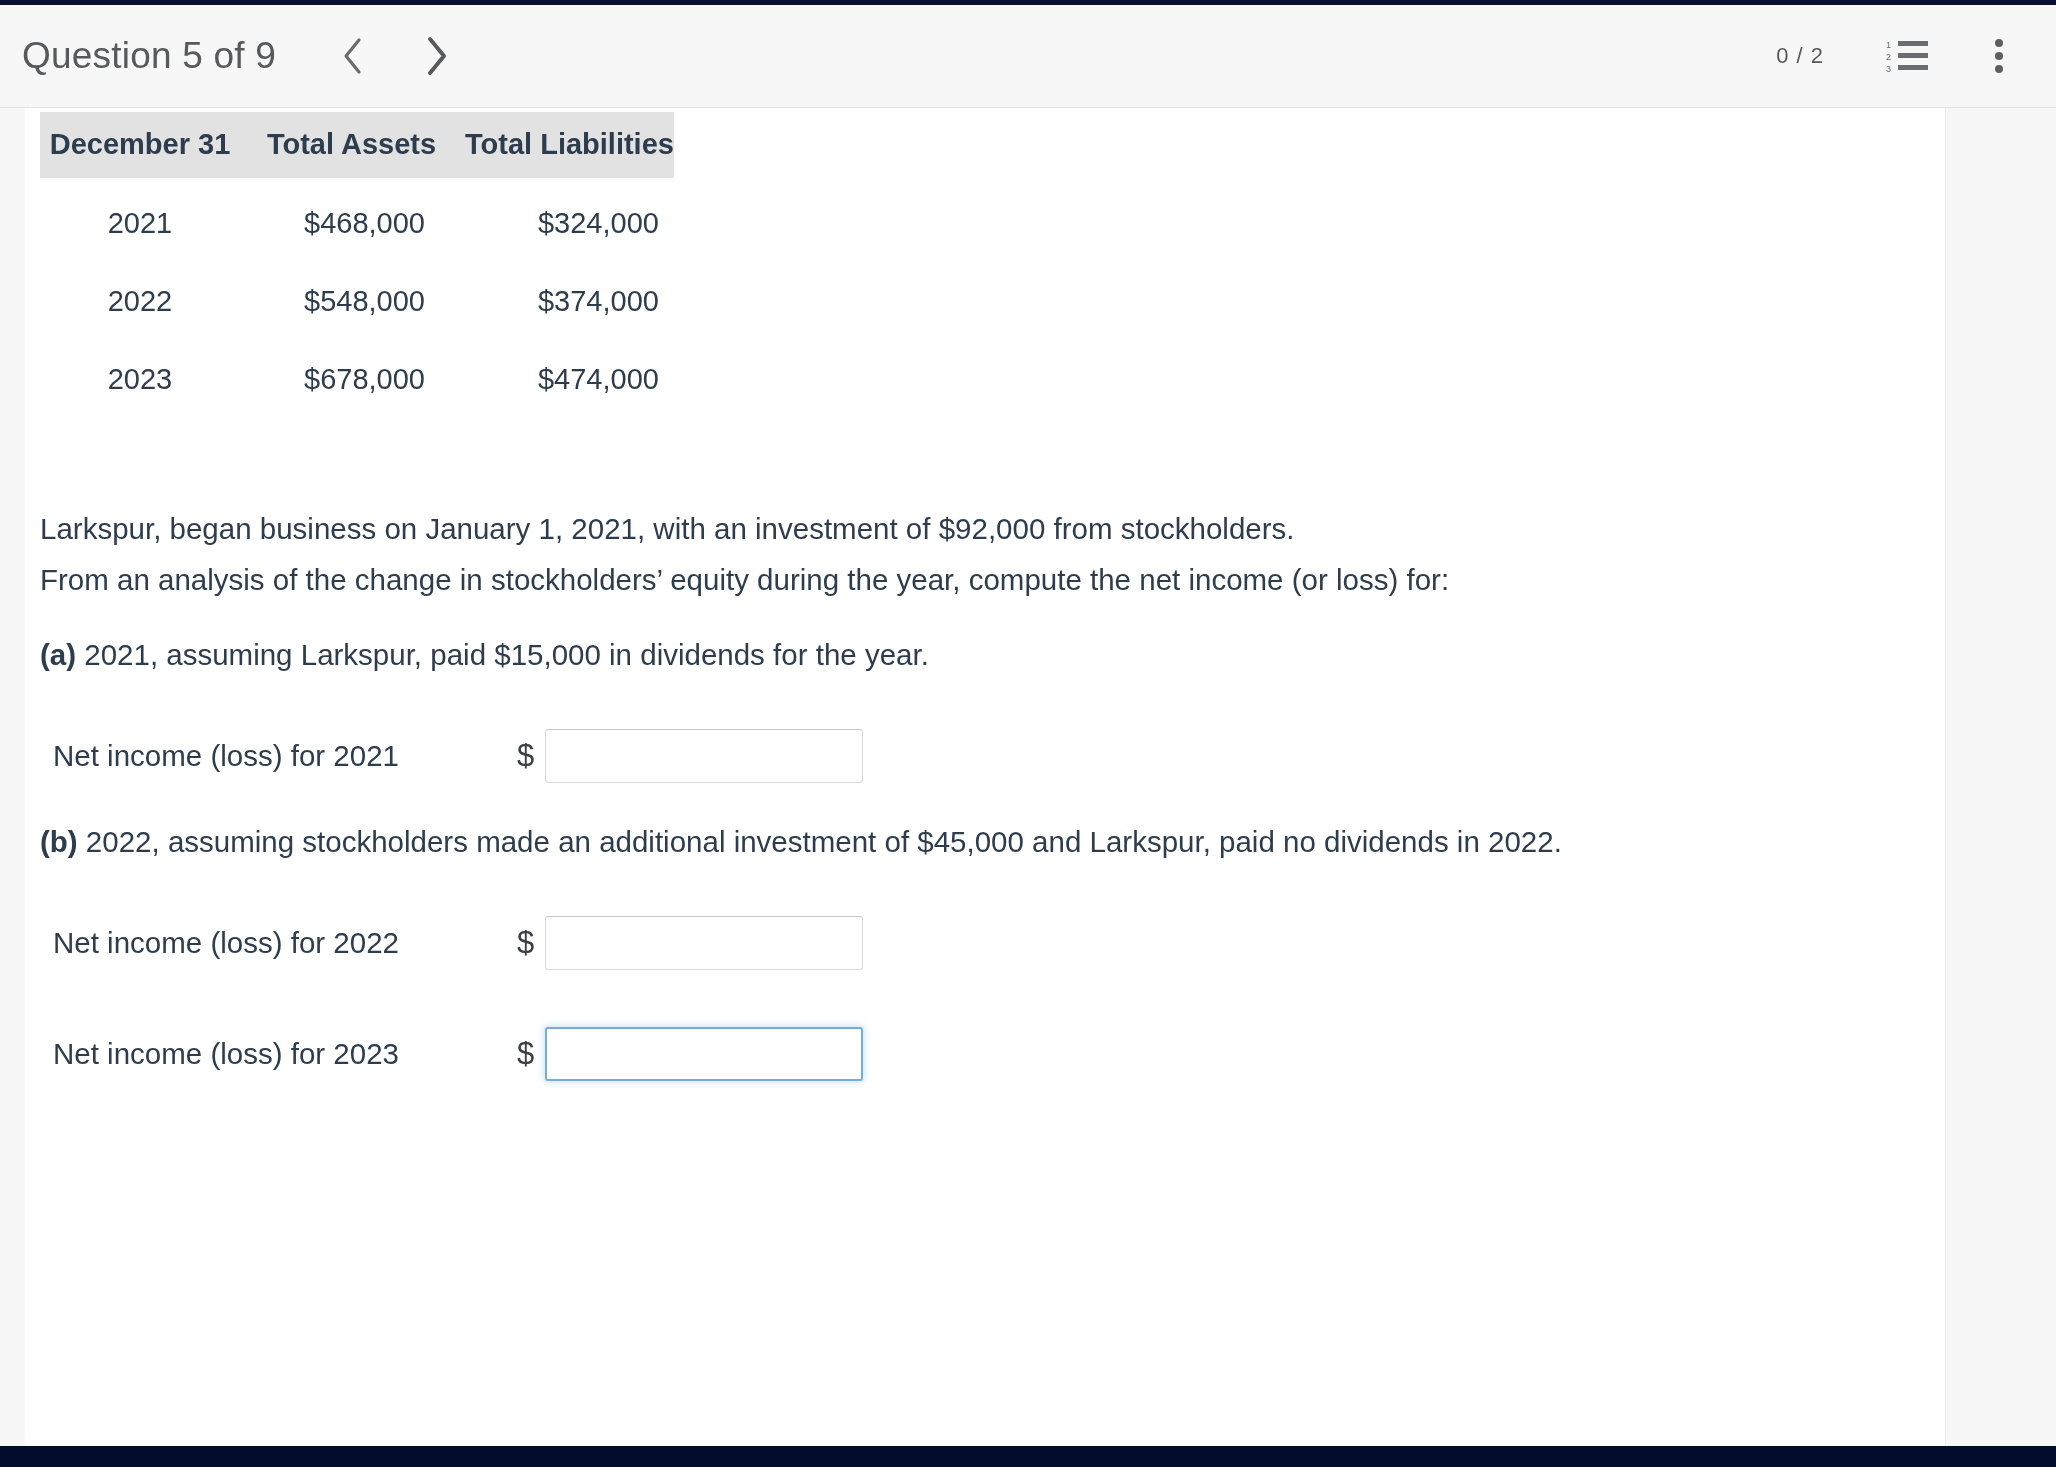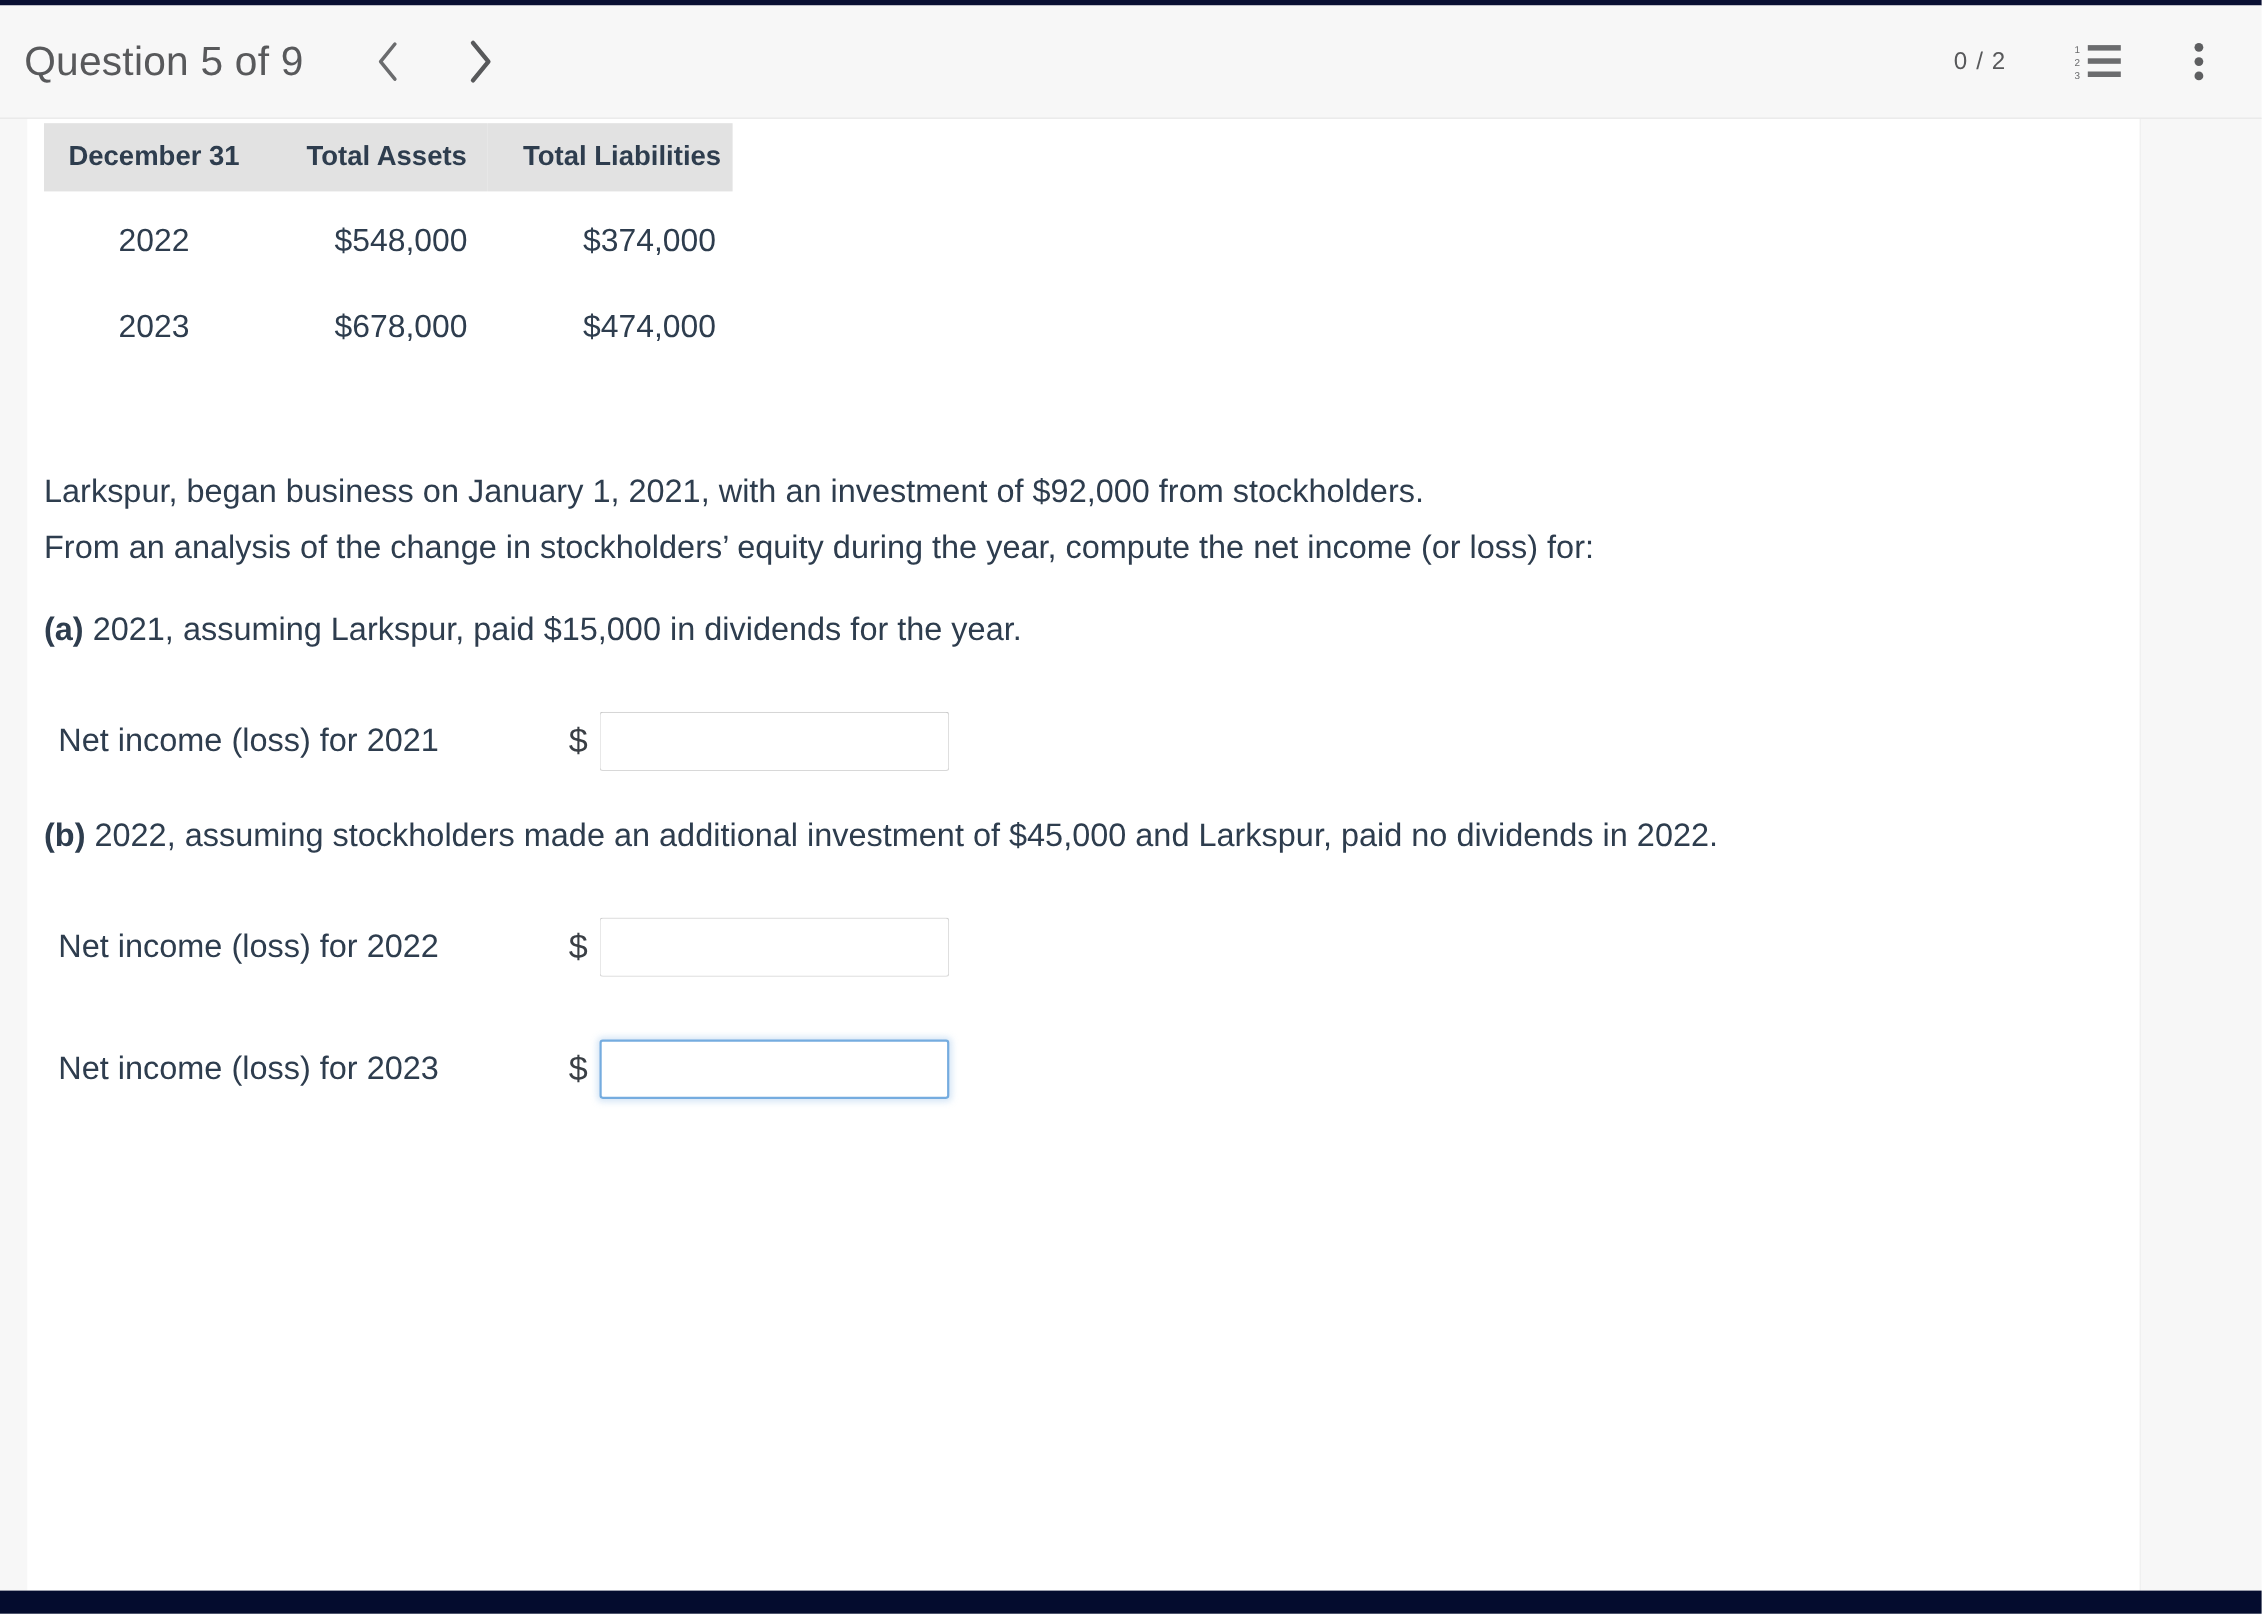--- a/index.html
+++ b/index.html
@@ -129,21 +129,21 @@
 
   
   .fin-table {
     border-collapse: collapse;
     margin-top: 4px;
     margin-left: 15px;
     table-layout: fixed;
   }
   .fin-table th {
     background: #e2e2e2;
-    font-size: 25px;
+    font-size: 29px;
     font-weight: bold;
     color: #2e3d4e;
     padding: 16px 0 17px 0;
     text-align: center;
     white-space: nowrap;
   }
   .fin-table th.c-date { width: 200px; }
   .fin-table th.c-assets { width: 183px; padding-left: 20px; }
   .fin-table th.c-liab  { width: 201px; padding-left: 22px; }
   .fin-table td {
@@ -285,20 +285,25 @@
 
   <table class="fin-table">
     <thead>
       <tr>
         <th class="c-date">December 31</th>
         <th class="c-assets">Total Assets</th>
         <th class="c-liab">Total Liabilities</th>
       </tr>
     </thead>
     <tbody>
+      <tr>
+        <td class="v-date">2021</td>
+        <td class="v-num">$468,000</td>
+        <td class="v-num2">$324,000</td>
+      </tr>
       <tr>
         <td class="v-date">2022</td>
         <td class="v-num">$548,000</td>
         <td class="v-num2">$374,000</td>
       </tr>
       <tr>
         <td class="v-date">2023</td>
         <td class="v-num">$678,000</td>
         <td class="v-num2">$474,000</td>
       </tr>

